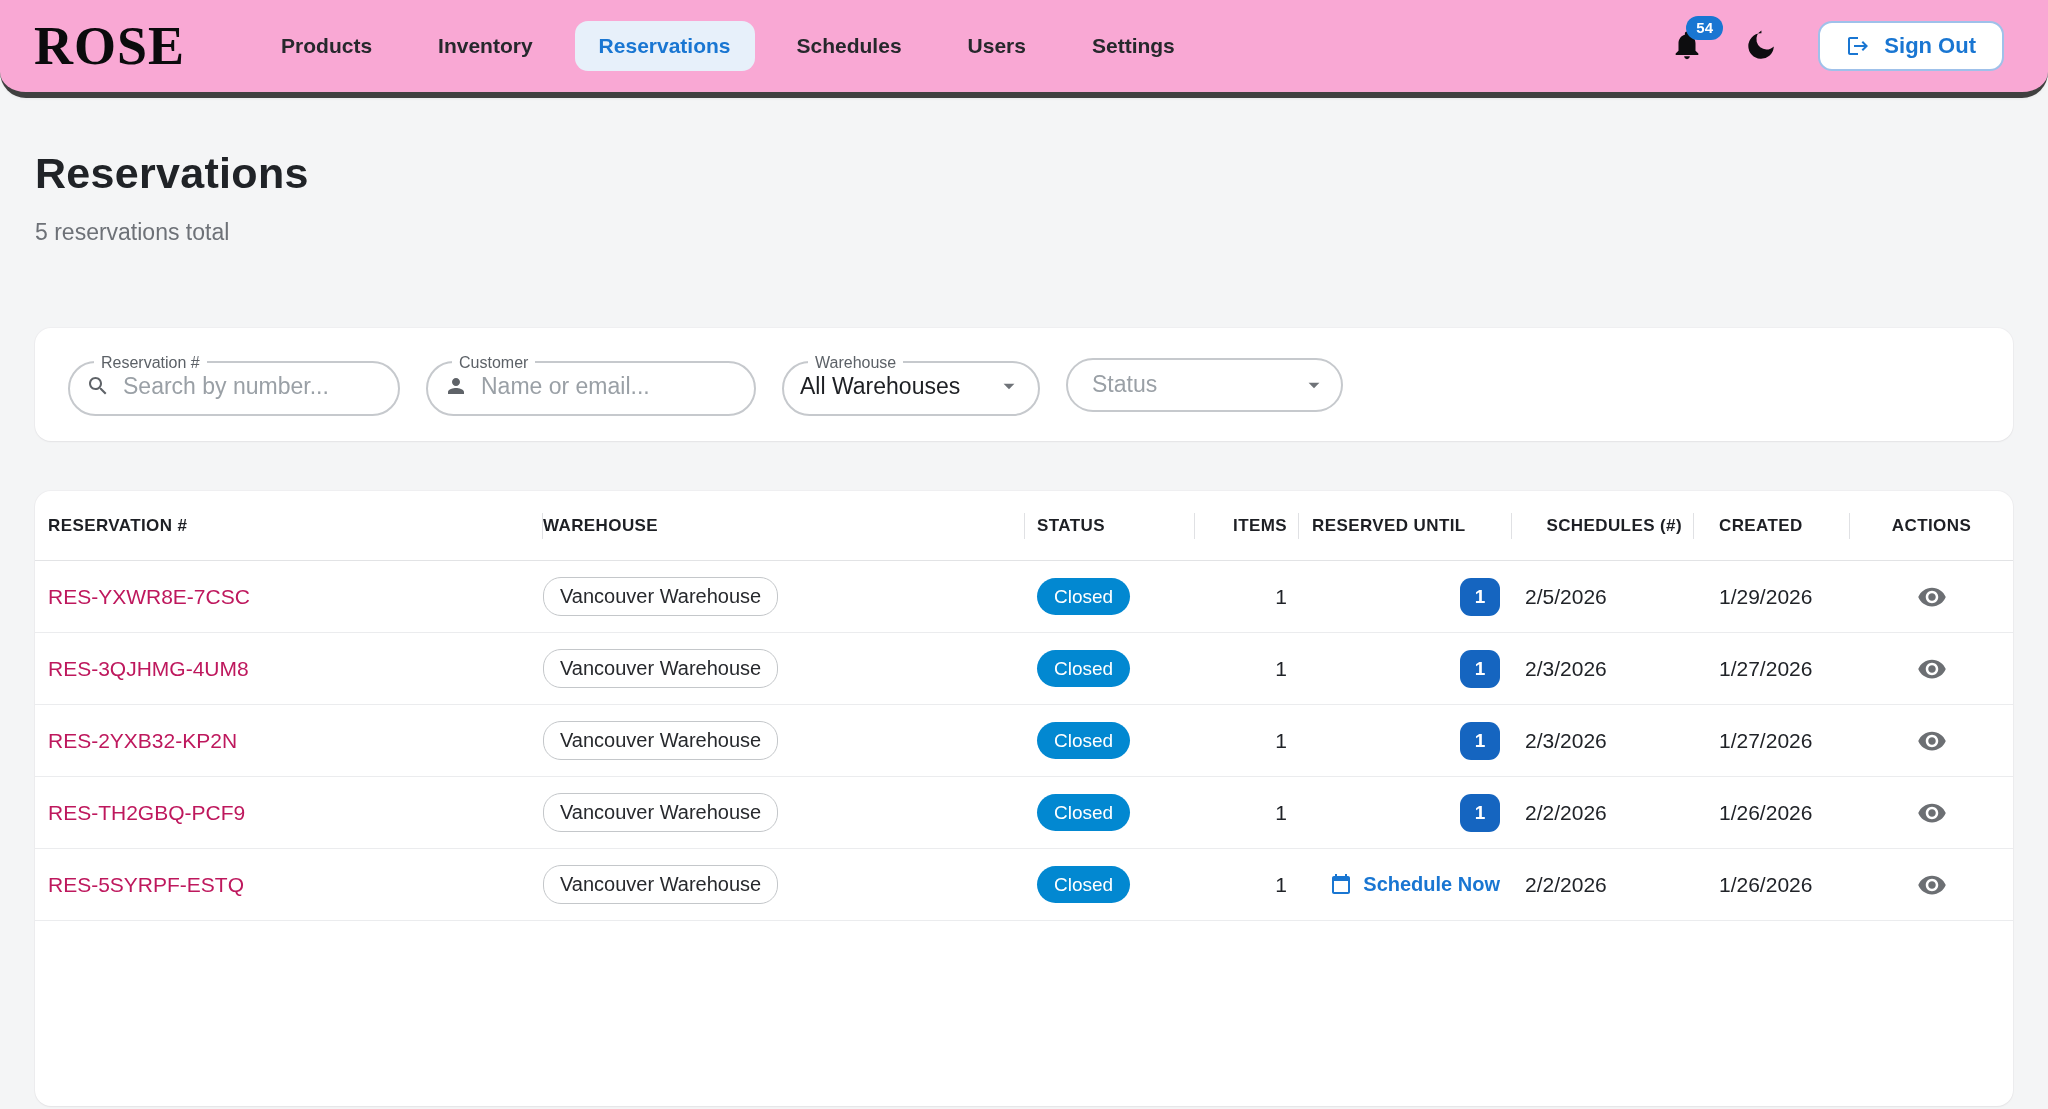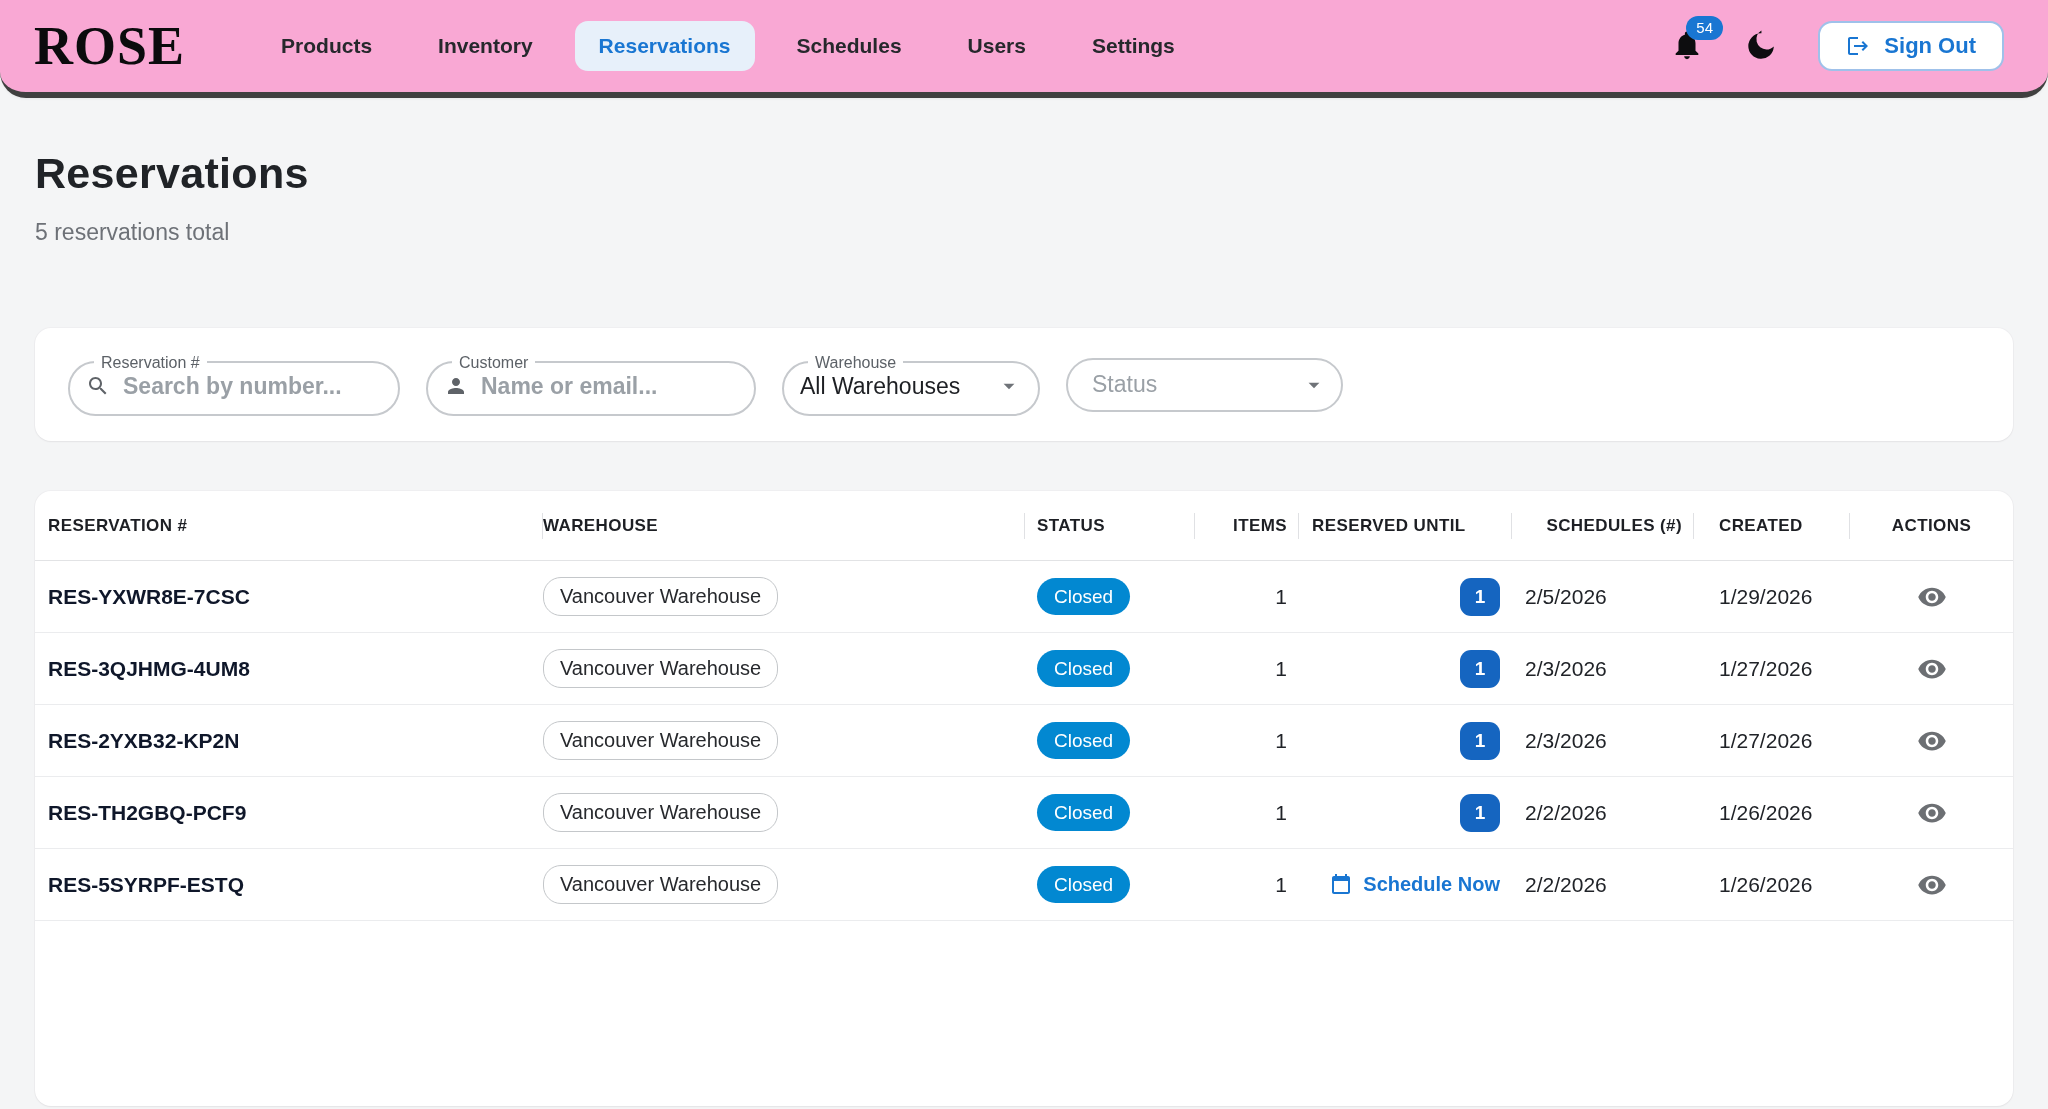--- a/index.html
+++ b/index.html
@@ -29,21 +29,21 @@
   .nav-item {
     font-size:21px; font-weight:600; color:#26282c;
     padding:13px 24px; border-radius:13px; cursor:pointer; white-space:nowrap;
   }
   .nav-item.active { color:var(--accent); background:var(--nav_active_bg); }
   .nav-right { margin-left:auto; display:flex; align-items:center; gap:40px; }
   .bell-wrap { position:relative; cursor:pointer; width:34px; height:36px; }
   .bell-badge {
     position:absolute; top:-12px; left:16px;
     background:var(--accent); color:#fff;
-    font-size:15px; font-weight:400;
+    font-size:15px; font-weight:700;
     padding:3px 10px; border-radius:999px; line-height:1.2;
   }
   .moon-wrap { cursor:pointer; width:34px; height:34px; }
   .signout-btn {
     display:flex; align-items:center; gap:14px;
     border:2px solid #9fc1ea; border-radius:14px;
     background:#fff; color:var(--accent);
     font-size:22px; font-weight:700;
     padding:10px 26px; cursor:pointer;
     font-family:inherit;
@@ -67,21 +67,20 @@
     height:62px; padding:0 16px 6px 16px;
   }
   fieldset.field legend {
     font-size:16px; color:#5c6167; padding:0 7px; margin-left:8px; line-height:1.1;
   }
   .finner { display:flex; align-items:center; gap:13px; height:30px; margin-top:0px; }
   .finner input {
     border:none; outline:none; background:transparent;
     font-size:23px; color:#0f766e; width:100%;
     font-family:inherit;
-    font-weight:bold;
   }
   .finner input::placeholder { color:#9aa0a6; opacity:1; }
   .select-value { font-size:23px; color:#1d1f23; font-weight:500; white-space:nowrap; }
   .status-select {
     height:54px; width:277px;
     border:2px solid #c6c9cd; border-radius:28px;
     display:flex; align-items:center; justify-content:space-between;
     padding:0 14px 0 24px; cursor:pointer;
   }
   .status-placeholder { font-size:23px; color:#9aa0a6; }
@@ -111,21 +110,21 @@
     transform:translateY(-50%); width:1px; height:26px; background:#e0e1e4;
   }
   .trow { height:72px; border-bottom:1px solid #ebecee; }
   .cell { font-size:21px; color:#202328; display:flex; align-items:center; height:100%; }
   .a-left1 { padding-left:13px; }
   .a-left3 { padding-left:12px; }
   .a-right { justify-content:flex-end; padding-right:12px; }
   .a-left6 { padding-left:13px; }
   .a-left7 { padding-left:25px; }
   .a-center { justify-content:center; }
-  .res-id { font-weight:700; color:#0f172a; }
+  .res-id { font-weight:400; color:#be185d; }
   .chip {
     border:1px solid #c4c7ca; border-radius:18px;
     padding:7px 16px; font-size:20px; color:#27292d; background:#fff; white-space:nowrap;
   }
   .status-badge {
     background:var(--status_closed); color:#fff;
     border-radius:19px; padding:8px 17px;
     font-size:19px; font-weight:500; line-height:1.15;
   }
   .count-badge {

